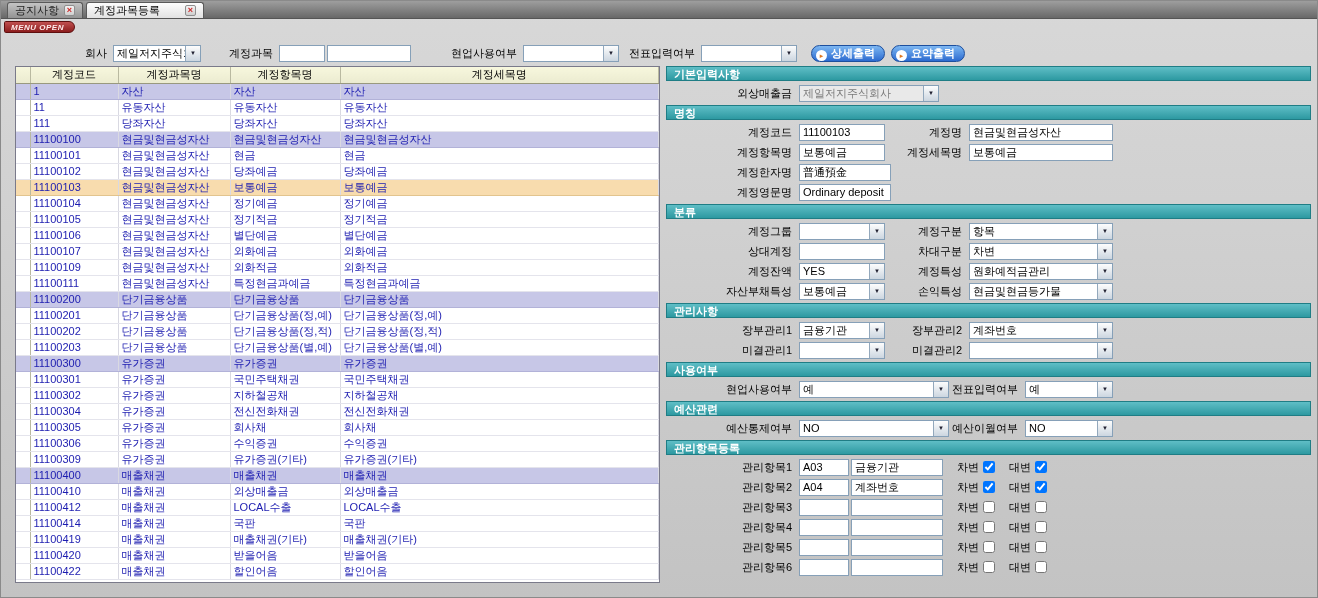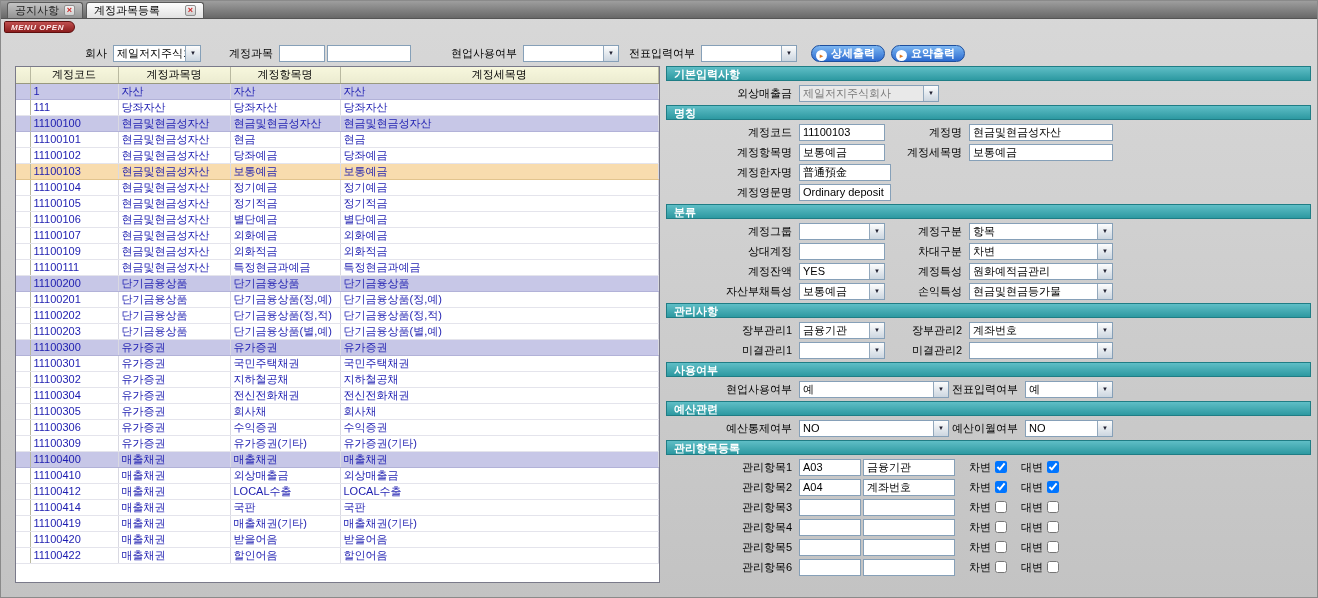--- a/index.html
+++ b/index.html
@@ -26,21 +26,21 @@
   .tb-label { margin-right:6px; color:#000; white-space:nowrap; }
   .ml84{margin-left:84px;} .ml28{margin-left:28px;} .ml40{margin-left:40px;} .ml10{margin-left:10px;} .ml14{margin-left:14px;} .ml6{margin-left:6px;} .ml2{margin-left:2px;}
 
   .txt { height:17px; border:1px solid #86a0b8; background:#fff; padding:0 3px; font-family:inherit; font-size:11px; color:#000; }
   .sel { height:17px; border:1px solid #86a0b8; background:#fff; display:flex; align-items:stretch; cursor:default; }
   .sel-text { flex:1; padding:0 3px; line-height:15px; white-space:nowrap; overflow:hidden; color:#000; }
   .sel-arrow { width:15px; background:linear-gradient(180deg,#fdfdfd,#ccd6e0); border-left:1px solid #93a8bc;
                font-size:6px; display:flex; align-items:center; justify-content:center; color:#223; }
   .sel.disabled { background:#e9e9e9; } .sel.disabled .sel-text { color:#7a7a7a; }
 
-  .w45{width:62px;} .w46{width:46px;} .w84{width:84px;} .w86{width:86px;} .w88{width:88px;} .w92{width:92px;}
+  .w45{width:50px;} .w46{width:46px;} .w84{width:84px;} .w86{width:86px;} .w88{width:88px;} .w92{width:92px;}
   .w96{width:96px;} .w140{width:140px;} .w144{width:144px;} .w150{width:150px;}
 
   .btn-blue { height:17px; display:flex; align-items:flex-end; gap:4px; padding:0 9px 0 4px; border:1px solid #1d4f9e;
               border-radius:9px; background:linear-gradient(180deg,#7db7f2,#2c6bd0); color:#fff; font-weight:bold;
               font-size:11px; font-family:inherit; cursor:pointer; white-space:nowrap; }
   .btn-icon { width:11px; height:11px; border-radius:50%; background:#fff; color:#e07820; font-size:7px;
               line-height:11px; text-align:center; flex:0 0 auto; }
 
   
   .main { position:absolute; top:65px; left:14px; right:6px; height:517px; display:flex; gap:6px; }
@@ -139,20 +139,27 @@
         <tbody>
             <tr class="group">
               <td class="gut"></td>
               <td class="c1">1</td>
               <td class="c2">자산</td>
               <td class="c3">자산</td>
               <td class="c4">자산</td>
             </tr>
             <tr class="normal">
               <td class="gut"></td>
+              <td class="c1">11</td>
+              <td class="c2">유동자산</td>
+              <td class="c3">유동자산</td>
+              <td class="c4">유동자산</td>
+            </tr>
+            <tr class="normal">
+              <td class="gut"></td>
               <td class="c1">111</td>
               <td class="c2">당좌자산</td>
               <td class="c3">당좌자산</td>
               <td class="c4">당좌자산</td>
             </tr>
             <tr class="group">
               <td class="gut"></td>
               <td class="c1">11100100</td>
               <td class="c2">현금및현금성자산</td>
               <td class="c3">현금및현금성자산</td>

